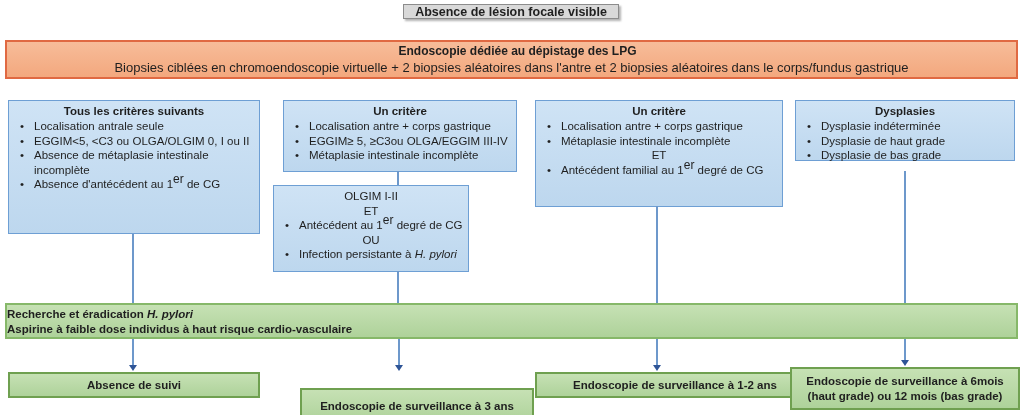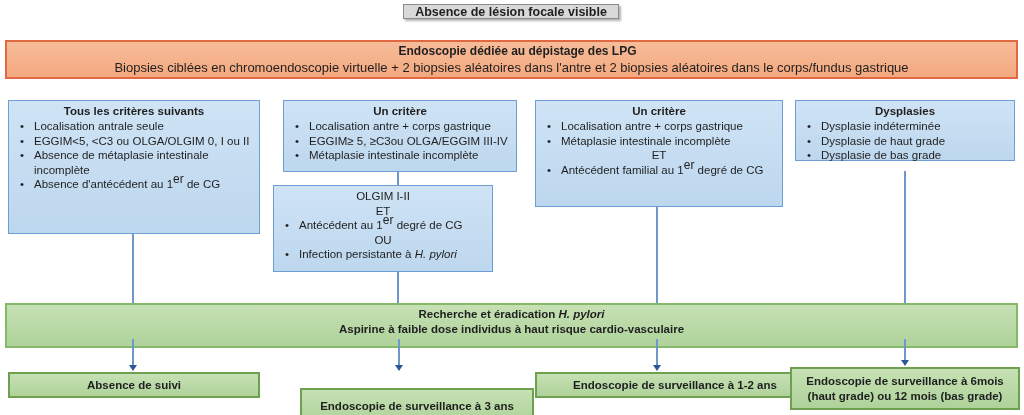--- a/index.html
+++ b/index.html
@@ -39,36 +39,36 @@
   .bullet { position:relative; padding-left:21px; line-height:1.27; }
   .bullet::before { content:"\2022"; position:absolute; left:7px; }
   .centerline { text-align:center; line-height:1.27; }
   .it { font-style:italic; }
   sup { font-size:12px; line-height:0; }
 
   .b1 { left:8px;   top:100px; width:252px; height:134px; }
   .b2 { left:283px; top:100px; width:234px; height:72px;  }
   .b3 { left:535px; top:100px; width:248px; height:107px; }
   .b4 { left:795px; top:100px; width:220px; height:61px;  }
-  .sub{ left:273px; top:185px; width:220px; height:87px;  }
+  .sub{ left:273px; top:185px; width:196px; height:87px;  }
 
   
   .vline { width:2px; background:#6D98CB; }
   .l1  { left:132px; top:234px; height:69px; }
   .l2a { left:397px; top:171px; height:14px; }
   .l2b { left:397px; top:271px; height:32px; }
   .l3  { left:656px; top:206px; height:97px; }
   .l4  { left:904px; top:171px; height:132px; }
 
   
   .greenband {
-    left:5px; top:303px; width:1013px; height:45px;
+    left:5px; top:303px; width:1013px; height:36px;
     background:linear-gradient(180deg,#C6E1B4,#AED29A);
     border:2px solid #86B869;
-    text-align:center; font-weight:bold; font-size:11.5px;
+    text-align:left; font-weight:bold; font-size:11.5px;
     padding-top:2px; line-height:1.3;
   }
 
   
   .a1 { left:132px; top:339px; height:26px; }
   .a2 { left:398px; top:339px; height:26px; }
   .a3 { left:656px; top:339px; height:26px; }
   .a4 { left:904px; top:339px; height:21px; }
   .ah {
     width:0; height:0;

